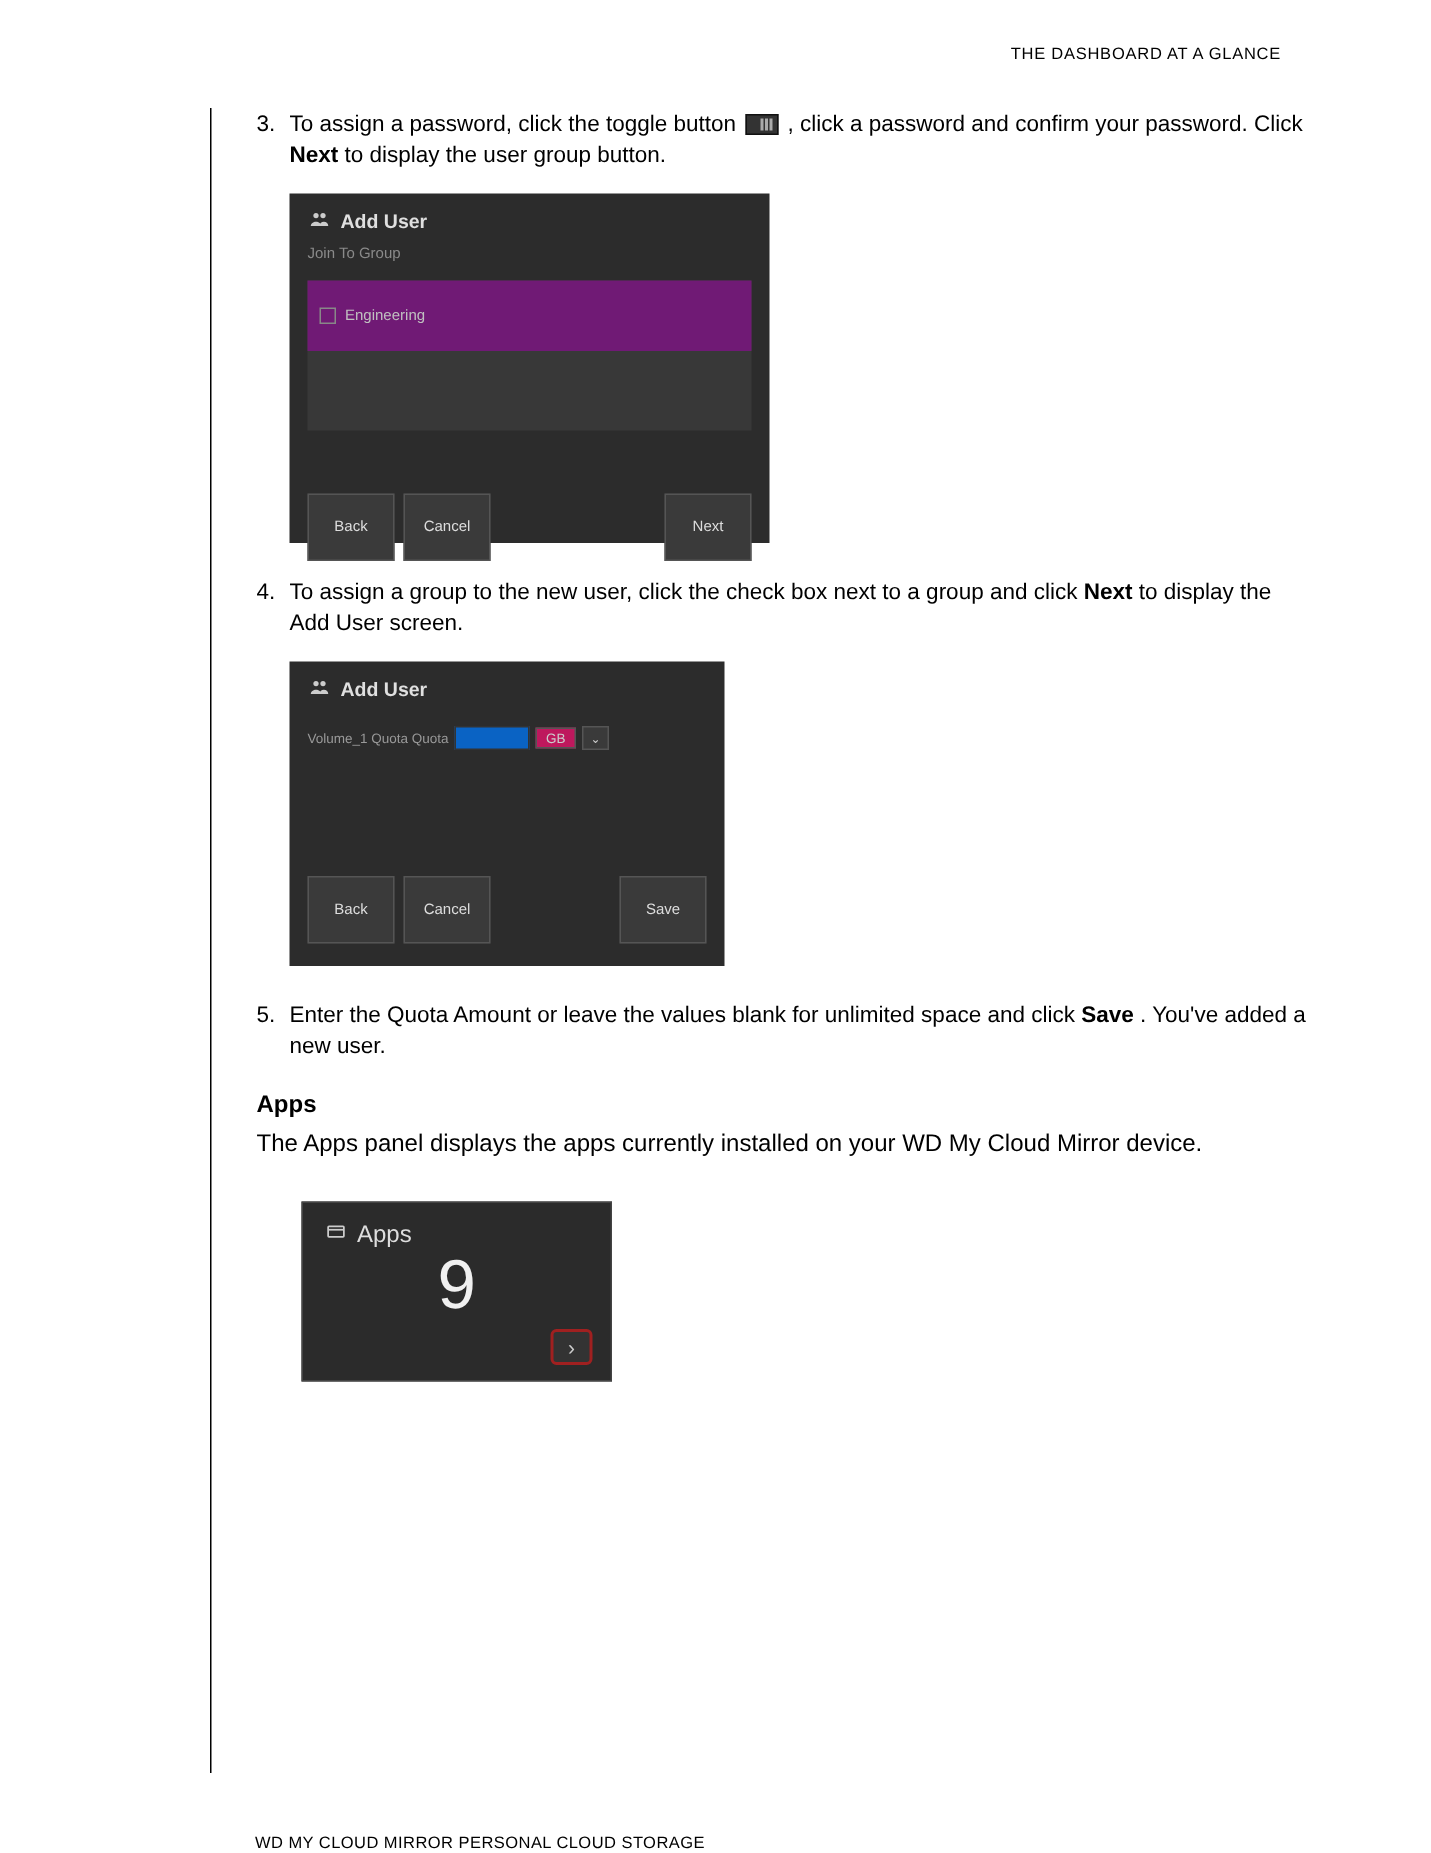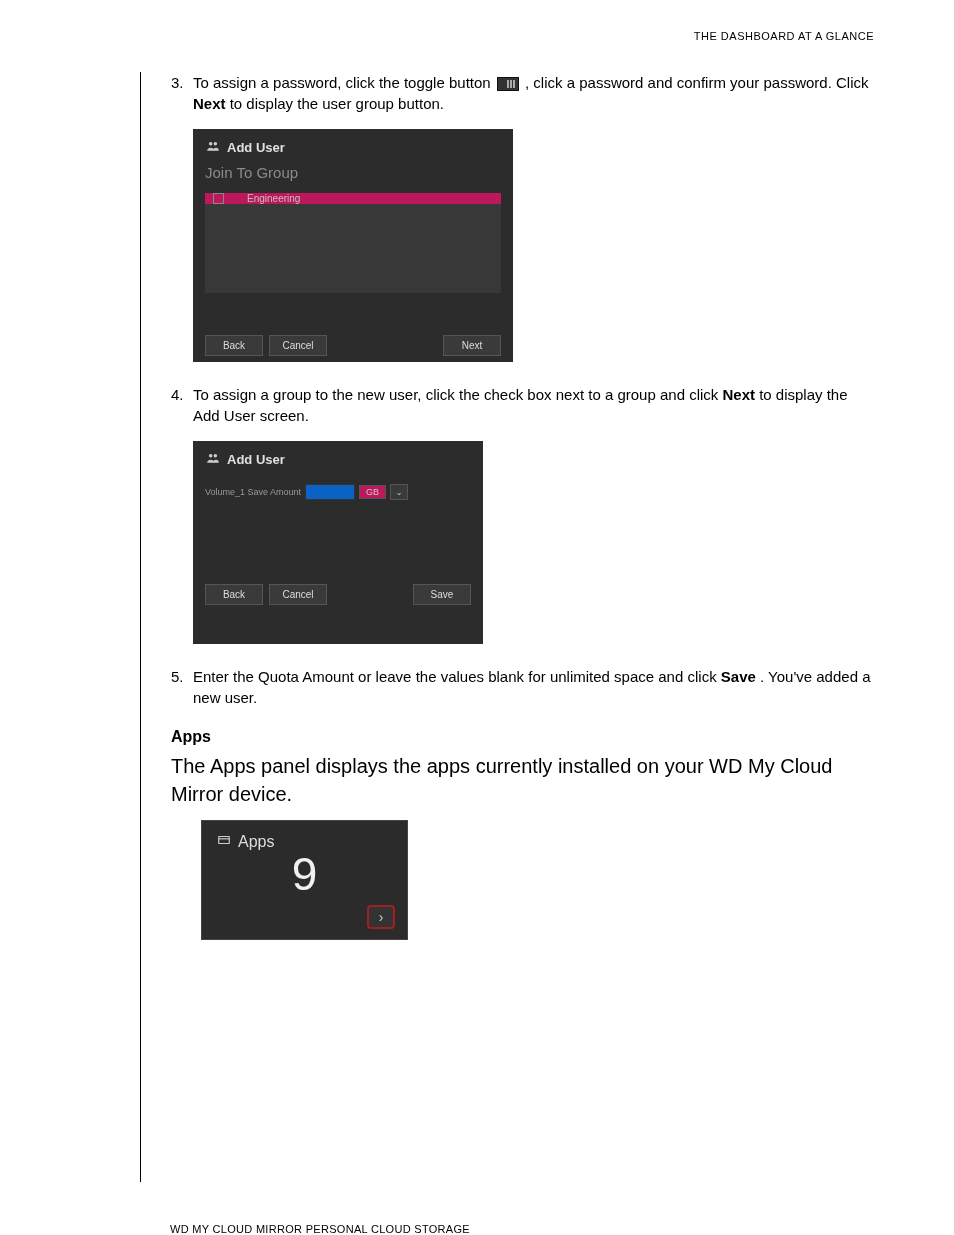--- a/index.html
+++ b/index.html
@@ -13,20 +13,21 @@
   .page {
     padding: 30px 80px 40px 80px;
     box-sizing: border-box;
     position: relative;
   }
   .header-text {
     text-align: right;
     font-size: 11px;
     letter-spacing: 0.5px;
     margin-bottom: 30px;
+    margin-right: 20px;
   }
   .content-col {
     border-left: 1px solid #000;
     margin-left: 60px;
     padding-left: 30px;
     padding-bottom: 60px;
     min-height: 1050px;
   }
   .step {
     display: flex;
@@ -74,54 +75,54 @@
     display: flex;
     align-items: center;
     gap: 6px;
     padding: 10px 12px 8px 12px;
     font-size: 13px;
     color: #e0e0e0;
     font-weight: bold;
   }
   .dialog-subtitle {
     padding: 0 8px 8px 12px;
-    font-size: 15px;
+    font-size: 10px;
     color: #8a8a8a;
   }
   .group-list {
     margin: 4px 12px 0 12px;
     background: #383838;
     height: 100px;
     box-sizing: border-box;
   }
   .group-item {
     display: flex;
     align-items: center;
-    gap: 23px;
-    padding: 0 8px;
-    background: #be185d;
+    gap: 6px;
+    padding: 18px 8px;
+    background: #701a75;
     font-size: 10px;
     color: #c0c0c0;
   }
   .checkbox-sq {
     width: 9px; height: 9px;
     border: 1px solid #888;
     display: inline-block;
   }
   .dialog-buttons {
     display: flex;
     padding: 10px 12px;
     gap: 6px;
   }
   .dbtn {
     background: #3a3a3a;
     border: 1px solid #555;
     color: #ddd;
     font-size: 10px;
-    padding: 4px 10px;
+    padding: 16px 10px;
     min-width: 36px;
     text-align: center;
     cursor: pointer;
   }
   .spacer { flex: 1; }
 
   .quota-row {
     display: flex;
     align-items: center;
     gap: 4px;
@@ -157,23 +158,23 @@
     font-size: 9px;
     color: #888;
   }
 
   .section-heading {
     font-size: 16px;
     font-weight: bold;
     margin: 20px 0 6px 0;
   }
   .section-body {
-    font-size: 20px;
+    font-size: 16px;
     line-height: 1.4;
-    margin-bottom: 12px;
+    margin-bottom: 27px;
   }
 
   
   .apps-tile {
     background: #2b2b2b;
     width: 205px;
     height: 118px;
     margin-left: 30px;
     position: relative;
     color: #e5e5e5;
@@ -286,21 +287,21 @@
           <svg viewBox="0 0 24 24" fill="#ccc">
               <circle cx="8" cy="8" r="3"></circle>
               <circle cx="16" cy="8" r="3"></circle>
               <path d="M2 20c0-3 3-5 6-5s6 2 6 5"></path>
               <path d="M12 20c0-3 2-5 5-5s5 2 5 5"></path>
             </svg>
         </span>
         <span>Add User</span>
       </div>
       <div class="quota-row">
-        <span>Volume_1 Save Amount</span>
+        <span>Volume_1 Quota Quota</span>
         <span class="quota-input"></span>
         <span class="quota-unit">GB</span>
         <span class="quota-dd">⌄</span>
       </div>
       <div style="height:68px"></div>
       <div class="dialog-buttons">
         <div class="dbtn">Back</div>
         <div class="dbtn">Cancel</div>
         <div class="spacer"></div>
         <div class="dbtn">Save</div>

